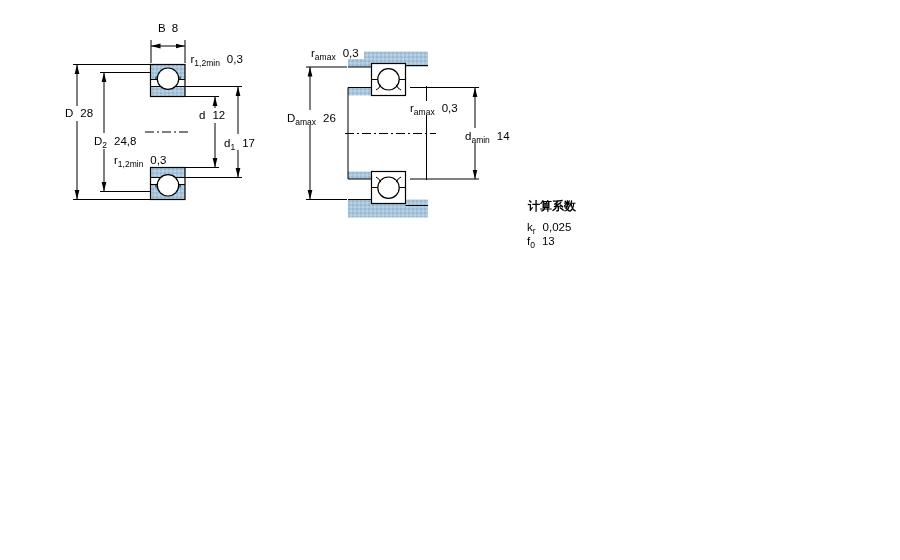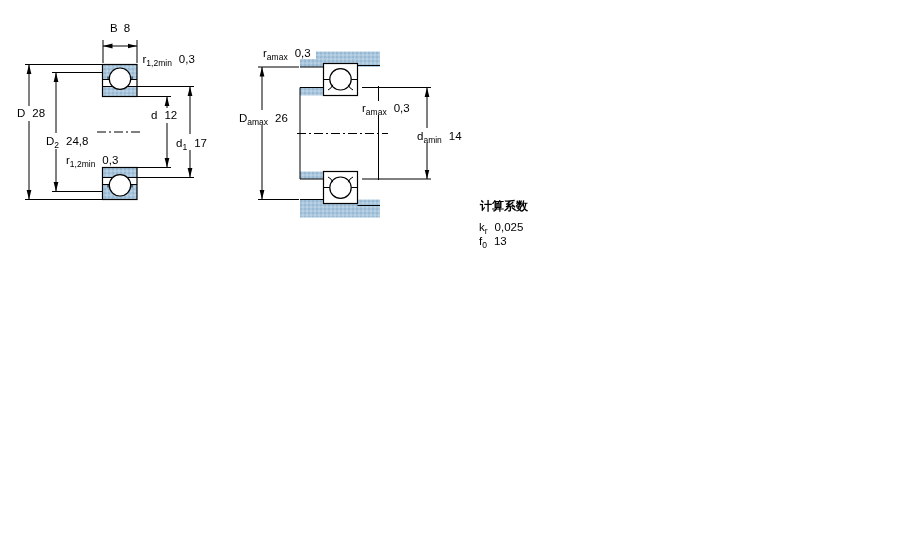--- a/index.html
+++ b/index.html
@@ -1,16 +1,16 @@
 <!DOCTYPE html>
 <html><head>
 <meta charset="utf-8">
 <style>
   html,body{margin:0;padding:0;background:#fff;}
-  .canvas{position:relative;width:720px;height:560px;background:#fff;overflow:hidden;}
+  .canvas{position:relative;width:720px;height:560px;background:#fff;overflow:hidden;padding-left:48px;}
   svg{display:block;}
   text{font-family:"Liberation Sans","DejaVu Sans",sans-serif;font-size:11.5px;fill:#000;}
   text .sub{font-size:8.5px;}
   text.calc-title{font-size:12px;font-weight:bold;}
   .ln{stroke:#000;stroke-width:1;fill:none;}
   .dim{stroke:#000;stroke-width:1;fill:none;}
   .cl{stroke:#000;stroke-width:1;fill:none;stroke-dasharray:9 3 2 3;}
   .whitebg{fill:#fff;stroke:none;}
   .boxline{fill:#fff;stroke:#000;stroke-width:1.2;}
   .outline{fill:none;stroke:#000;stroke-width:1.2;}

